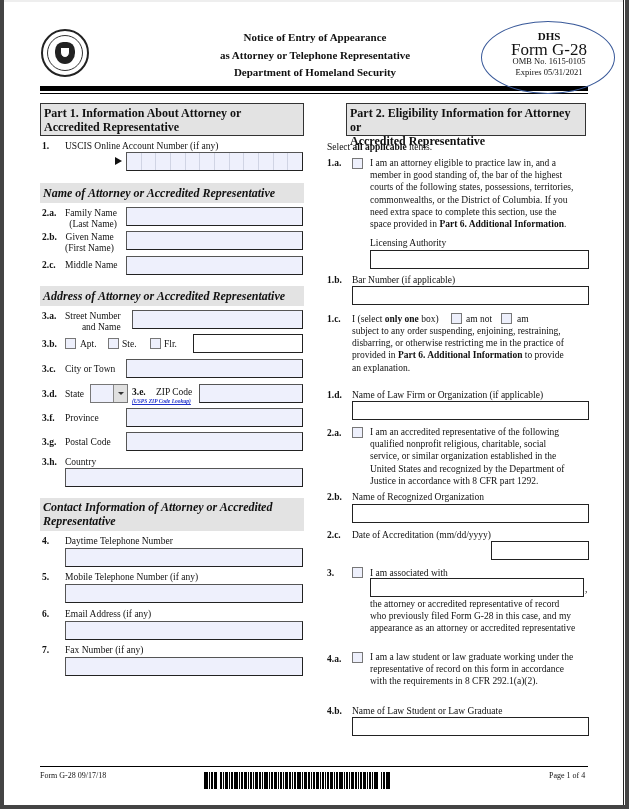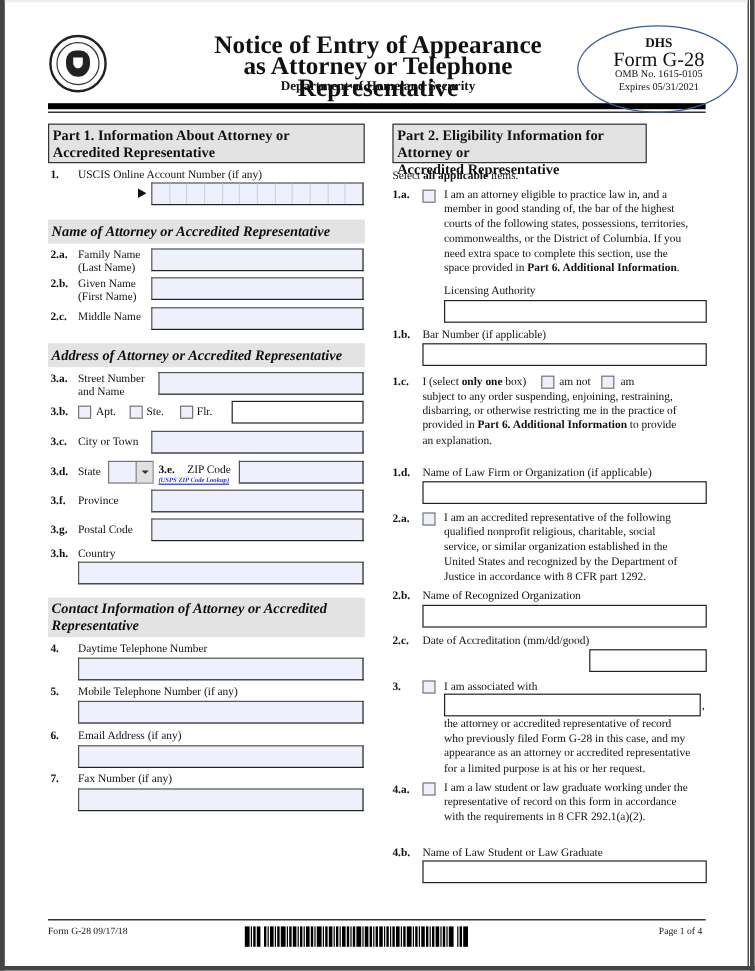--- a/index.html
+++ b/index.html
@@ -9,36 +9,36 @@
   .frame-right { position: absolute; right: 0; top: 0; width: 4px; height: 809px; background: #444; }
   .frame-bottom { position: absolute; left: 0; bottom: 0; width: 629px; height: 4px; background: #444; }
   .frame-inner-right { position: absolute; left: 623px; top: 0; width: 1px; height: 805px; background: #222; }
   .topline { position: absolute; left: 4px; top: 0; width: 619px; height: 2px; background: #eee; }
 
   .seal { position: absolute; left: 41px; top: 29px; width: 48px; height: 48px; border-radius: 50%; border: 2px solid #222; background: #fff; }
   .seal .ring { position: absolute; left: 4px; top: 4px; width: 36px; height: 36px; border-radius: 50%; border: 1px solid #333; }
   .seal .eagle { position: absolute; left: 12px; top: 11px; width: 20px; height: 22px; background: #222; border-radius: 40% 40% 50% 50%; }
   .seal .shield { position: absolute; left: 17px; top: 16px; width: 10px; height: 11px; background: #fff; border-radius: 0 0 50% 50%; border: 1px solid #222; }
 
-  .title { position: absolute; left: 150px; top: 28px; width: 330px; text-align: center; font-weight: bold; font-size: 21px; line-height: 18px; }
+  .title { position: absolute; left: 150px; top: 28px; width: 330px; text-align: center; font-weight: bold; font-size: 11px; line-height: 18px; }
   .dept { position: absolute; left: 150px; top: 66px; width: 330px; text-align: center; font-weight: bold; font-size: 11px; }
   .hdr-rule-thick { position: absolute; left: 40px; top: 86px; width: 548px; height: 5px; background: #000; }
   .hdr-rule-thin { position: absolute; left: 40px; top: 93px; width: 548px; height: 1px; background: #000; }
 
   .dhs-oval { position: absolute; left: 481px; top: 21px; width: 134px; height: 73px; border: 1.2px solid #3a5a9a; border-radius: 50%; }
   .dhs-box { position: absolute; left: 490px; top: 30px; width: 118px; text-align: center; }
   .dhs-box .l1 { font-weight: bold; font-size: 11px; line-height: 13px; }
   .dhs-box .l2 { font-weight: normal; font-size: 17px; line-height: 13px; }
   .dhs-box .l3 { font-size: 8.5px; line-height: 11px; }
 
   .section-head { position: absolute; background: #e3e3e3; border: 1px solid #333; font-weight: bold; font-size: 12px; line-height: 14px; padding: 2px 3px; }
   .sub-head { position: absolute; background: #e3e3e3; font-weight: bold; font-style: italic; font-size: 12px; line-height: 14px; padding: 3px 3px; }
 
   .num { position: absolute; font-weight: bold; font-size: 9.5px; }
-  .lbl { position: absolute; font-size: 9.5px; line-height: 11px; }
+  .lbl { position: absolute; font-size: 9.5px; line-height: 11px; text-align: right; }
   .txt { position: absolute; font-size: 9.5px; line-height: 12.2px; }
   .txt b { font-weight: bold; }
 
   .field { position: absolute; background: #eef0fc; border: 1px solid #555; border-right-color: #222; border-bottom-color: #222; }
   .field.white { background: #ffffff; border: 1.2px solid #222; }
   .cells { display: flex; height: 100%; }
   .cells span { flex: 1; border-right: 1px solid #d0d4e4; }
   .cells span:last-child { border-right: none; }
 
   .cb { position: absolute; width: 11px; height: 11px; background: #eef0fc; border: 1px solid #777; }
@@ -187,21 +187,21 @@
 <div class="field" style="left:65px; top:584px; width:238px; height:19px;"></div>
 
 <div class="num" style="left:42px; top:609px;">6.</div>
 <div class="lbl" style="left:65px; top:609px;">Email Address (if any)</div>
 <div class="field" style="left:65px; top:621px; width:238px; height:19px;"></div>
 
 <div class="num" style="left:42px; top:645px;">7.</div>
 <div class="lbl" style="left:65px; top:645px;">Fax Number (if any)</div>
 <div class="field" style="left:65px; top:657px; width:238px; height:19px;"></div>
 
-<div class="section-head" style="left:327px; top:103px; width:212px; height:33px;">
+<div class="section-head" style="left:346px; top:103px; width:240px; height:33px;">
   <div>Part 2.  Eligibility Information for Attorney or</div>
   <div>Accredited Representative</div>
 </div>
 
 <div class="txt" style="left:327px; top:141px;"><span>Select </span><b>all applicable</b><span> items.</span></div>
 
 <div class="num" style="left:327px; top:158px;">1.a.</div>
 <div class="cb" style="left:352px; top:158px;"></div>
 <div class="txt" style="left:370px; top:157px; width:222px;">
   <div>I am an attorney eligible to practice law in, and a</div>
@@ -243,33 +243,32 @@
   <div>service, or similar organization established in the</div>
   <div>United States and recognized by the Department of</div>
   <div>Justice in accordance with 8 CFR part 1292.</div>
 </div>
 
 <div class="num" style="left:327px; top:492px;">2.b.</div>
 <div class="lbl" style="left:352px; top:492px;">Name of Recognized Organization</div>
 <div class="field white" style="left:352px; top:504px; width:237px; height:19px;"></div>
 
 <div class="num" style="left:327px; top:530px;">2.c.</div>
-<div class="lbl" style="left:352px; top:530px;">Date of Accreditation (mm/dd/good)</div>
+<div class="lbl" style="left:352px; top:530px;">Date of Accreditation (mm/dd/yyyy)</div>
 <div class="field white" style="left:491px; top:541px; width:98px; height:19px;"></div>
 
 <div class="num" style="left:327px; top:568px;">3.</div>
 <div class="cb" style="left:352px; top:567px;"></div>
 <div class="lbl" style="left:370px; top:568px;">I am associated with</div>
 <div class="field white" style="left:370px; top:578px; width:214px; height:19px;"></div>
 <div class="lbl" style="left:585px; top:584px;">,</div>
 <div class="txt" style="left:370px; top:598px; width:224px;">
   <div>the attorney or accredited representative of record</div>
   <div>who previously filed Form G-28 in this case, and my</div>
   <div>appearance as an attorney or accredited representative</div>
-  <div>for a limited purpose is at his or her request.</div>
 </div>
 
 <div class="num" style="left:327px; top:654px;">4.a.</div>
 <div class="cb" style="left:352px; top:652px;"></div>
 <div class="txt" style="left:370px; top:651px; width:224px;">
   <div>I am a law student or law graduate working under the</div>
   <div>representative of record on this form in accordance</div>
   <div>with the requirements in 8 CFR 292.1(a)(2).</div>
 </div>
 

